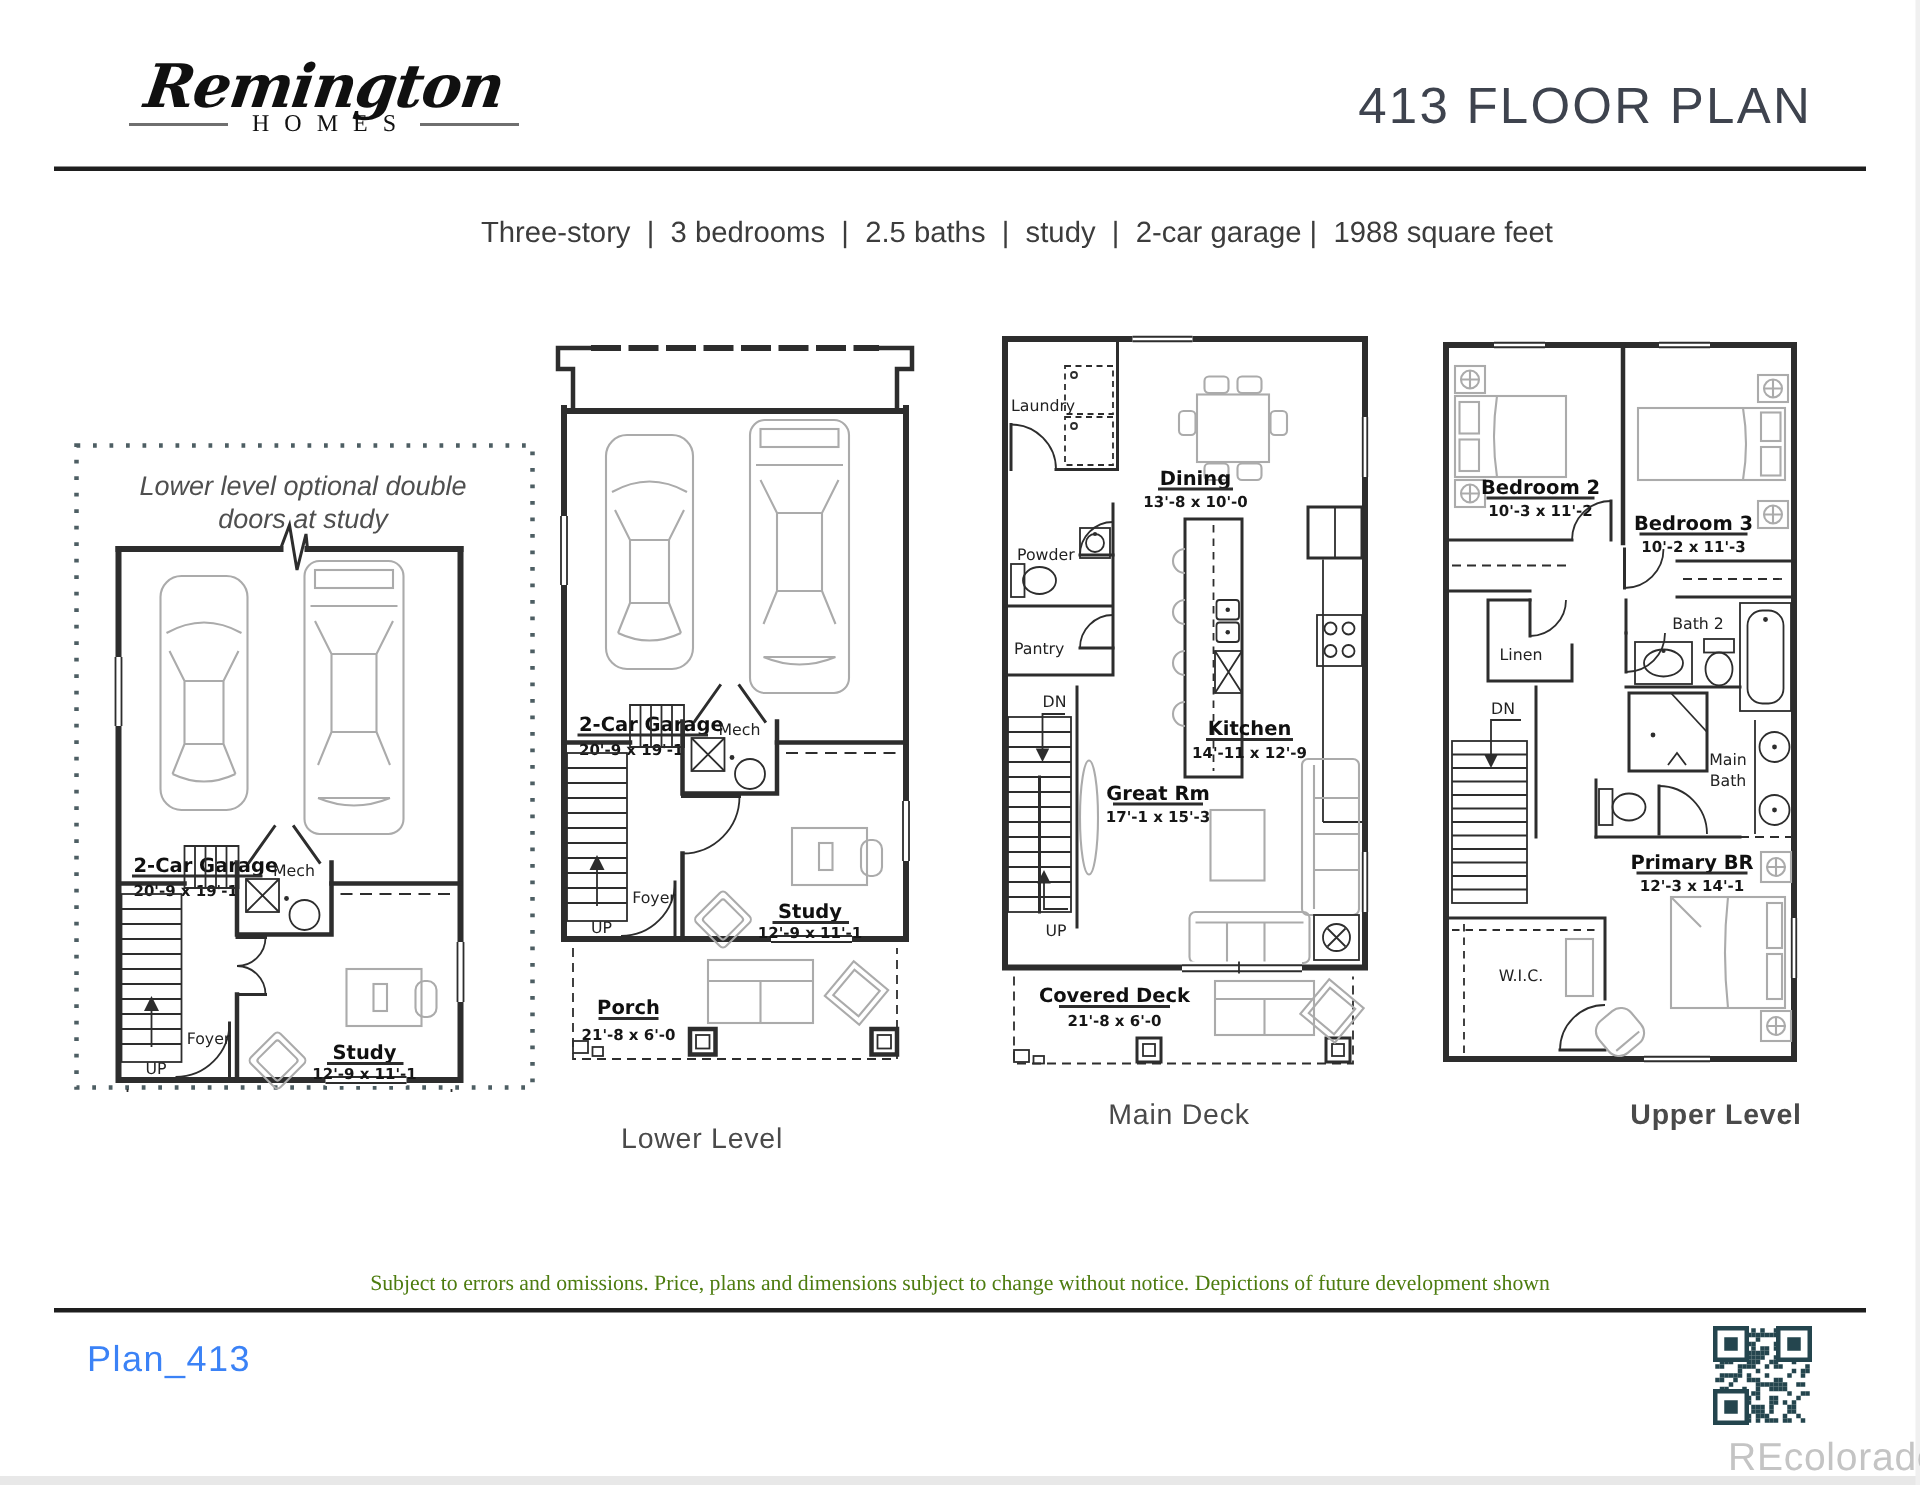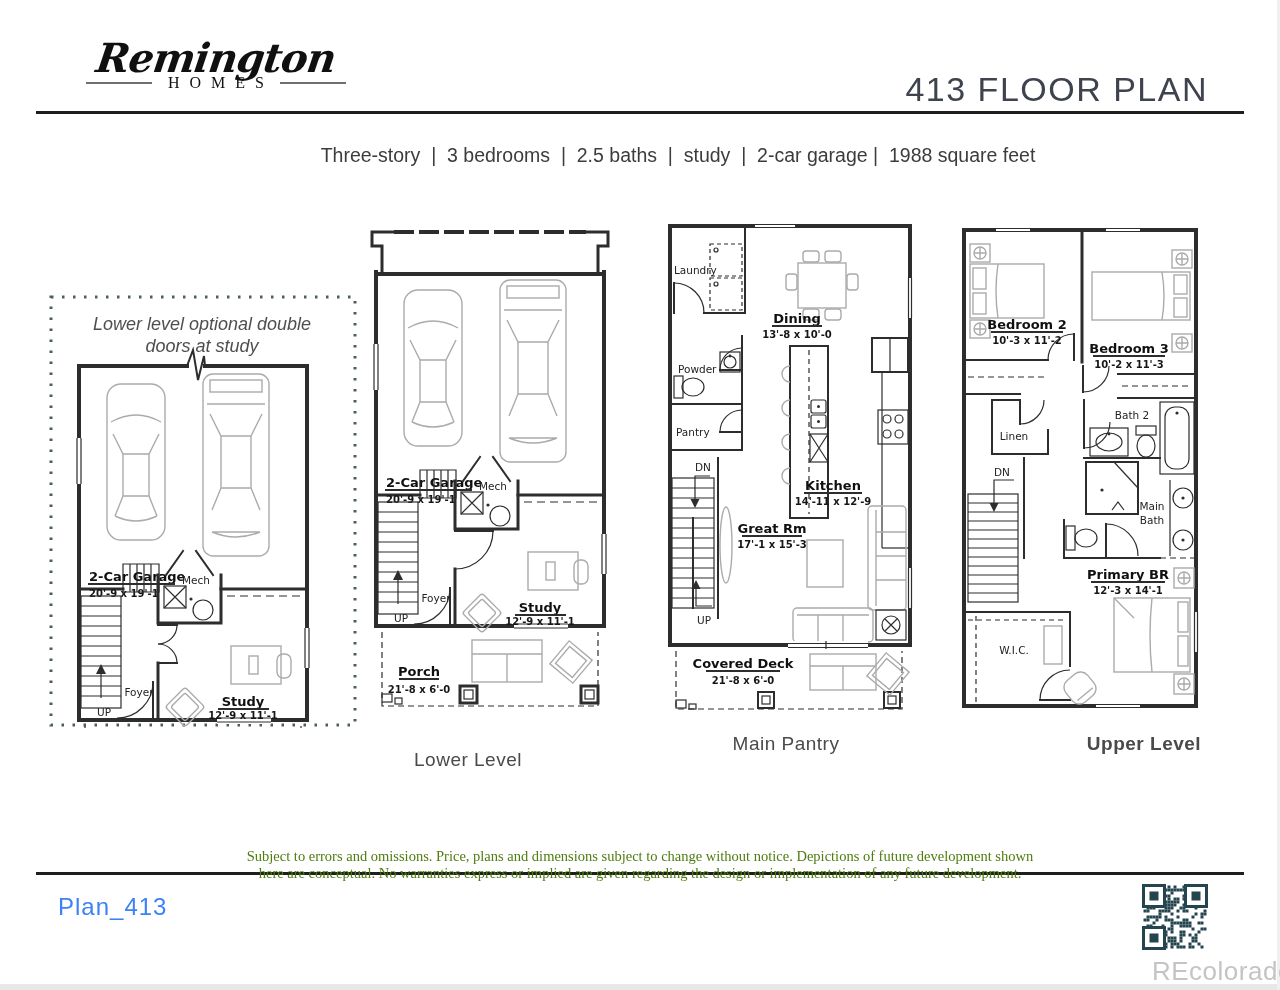--- a/index.html
+++ b/index.html
@@ -10,21 +10,21 @@
 
   
   .logo{position:absolute;left:86px;top:38px;width:260px;text-align:center;}
   .logo-script{font-family:"DejaVu Serif", serif;font-style:italic;font-weight:bold;
                font-size:40px;color:#101010;letter-spacing:-1px;transform:skewX(-8deg);
                line-height:1.0;}
   .logo-homes-row{display:flex;align-items:center;gap:6px;margin-top:-4px;}
   .logo-rule{flex:1;height:1.5px;background:#6f6f6f;}
   .logo-homes{font-family:"Liberation Serif", serif;font-size:16px;color:#111;
               letter-spacing:10px;text-indent:10px;}
-  .page-title{position:absolute;right:72px;top:70px;font-size:34px;letter-spacing:1.5px;
+  .page-title{position:absolute;right:72px;top:52px;font-size:34px;letter-spacing:1.5px;
               color:#3e434e;font-weight:500;margin-left:12px;}
   .rule-top{position:absolute;left:36px;top:111px;width:1208px;height:3px;background:#1e1e1e;}
   .summary{position:absolute;left:0;top:144px;width:1280px;text-align:center;
            font-size:19.5px;color:#3c3c3c;white-space:pre;margin-left:38px;}
 
   
   .plan{position:absolute;}
   .plan-caption{position:absolute;top:733px;transform:translateX(-50%);font-size:19px;
                 color:#4a4a4a;letter-spacing:.5px;}
   .cap-lower{left:468px;margin-top:16px;} .cap-main{left:786px;} .cap-upper{left:1144px;font-weight:bold;}
@@ -429,28 +429,27 @@
     <line class="w2" x1="114" y1="478" x2="84" y2="478"></line>
     <path class="w1" d="M84,478 A30,30 0 0 1 114,448"></path>
     <g class="gray" transform="rotate(-40 124 466)">
       <rect x="110" y="452" width="28" height="28" rx="9"></rect>
         <path d="M114,474 h20"></path>
     </g>
   </g>
 </svg>
 
 <div class="plan-caption cap-lower">Lower Level</div>
-<div class="plan-caption cap-main">Main Pantry</div>
+<div class="plan-caption cap-main">Main Deck</div>
 <div class="plan-caption cap-upper">Upper Level</div>
 
 <div class="rule-bottom"></div>
 <div class="plan-id">Plan_413</div>
 <div class="disclaimer">
   <span>Subject to errors and omissions.  Price, plans and dimensions subject to change without notice. Depictions of future development shown</span><br>
-  <span>here are conceptual. No warranties express or implied are given regarding the design or implementation of any future development.</span>
 </div>
 <svg class="qr" id="qr-svg" viewBox="0 0 66 66">
     <rect x="25.5" y="1.5" width="3" height="3" fill="#24454e"></rect>
     <rect x="31.5" y="1.5" width="3" height="3" fill="#24454e"></rect>
     <rect x="40.5" y="1.5" width="3" height="3" fill="#24454e"></rect>
     <rect x="22.5" y="4.5" width="3" height="3" fill="#24454e"></rect>
     <rect x="25.5" y="4.5" width="3" height="3" fill="#24454e"></rect>
     <rect x="28.5" y="4.5" width="3" height="3" fill="#24454e"></rect>
     <rect x="31.5" y="4.5" width="3" height="3" fill="#24454e"></rect>
     <rect x="34.5" y="4.5" width="3" height="3" fill="#24454e"></rect>

